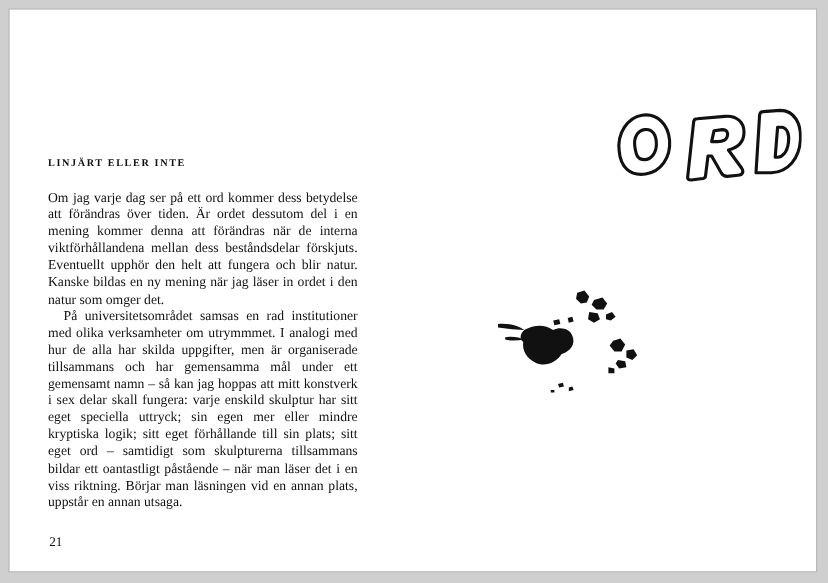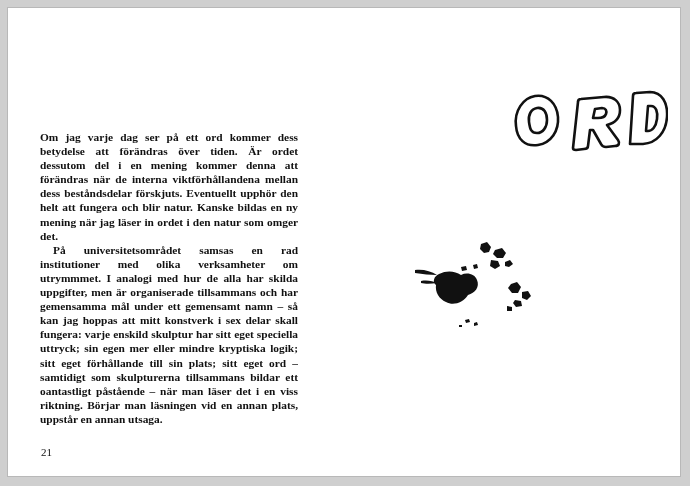--- a/index.html
+++ b/index.html
@@ -40,21 +40,20 @@
     margin: 0 0 18px 0;
     text-transform: uppercase;
   }
   .body-par {
     font-size: 11.4px;
     line-height: 14.1px;
     color: #111;
     margin: 0;
     text-align: justify;
     hyphens: manual;
-    font-weight: bold;
   }
   .body-par + .body-par {
     text-indent: 13px;
   }
   .folio {
     position: absolute;
     left: 33px;
     top: 438px;
     font-size: 11px;
     color: #111;
@@ -79,20 +78,21 @@
     height: 110px;
   }
   .islands-wrap svg { display: block; }
 </style>
 </head>
 <body>
 
 <div class="page">
 
   <div class="text-col">
+    <h2 class="section-head">LINJÄRT ELLER INTE</h2>
     <p class="body-par">Om jag varje dag ser på ett ord kommer dess betydelse att förändras över tiden. Är ordet dessutom del i en mening kommer denna att förändras när de interna viktförhållandena mellan dess beståndsdelar förskjuts. Eventuellt upphör den helt att fungera och blir natur. Kanske bildas en ny mening när jag läser in ordet i den natur som omger det.</p>
     <p class="body-par">På universitetsområdet samsas en rad institutioner med olika verksamheter om utrymmmet. I analogi med hur de alla har skilda uppgifter, men är organiserade tillsammans och har gemensamma mål under ett gemensamt namn – så kan jag hoppas att mitt konstverk i sex delar skall fungera: varje enskild skulptur har sitt eget speciella uttryck; sin egen mer eller mindre kryptiska logik; sitt eget förhållande till sin plats; sitt eget ord – samtidigt som skulpturerna tillsammans bildar ett oantastligt påstående – när man läser det i en viss riktning. Börjar man läsningen vid en annan plats, uppstår en annan utsaga.</p>
   </div>
 
   <div class="folio">21</div>
 
   <div class="ord-wrap">
     <svg width="190" height="78" viewBox="0 0 190 78" fill="none" stroke="#111" stroke-width="2.6" stroke-linejoin="round" stroke-linecap="round">
 
       <path d="M38 40 C36 25 45 12 57 10 C70 8 79 18 80 31 C81 45 73 57 60 59 C47 61 39 53 38 40 Z"></path>

